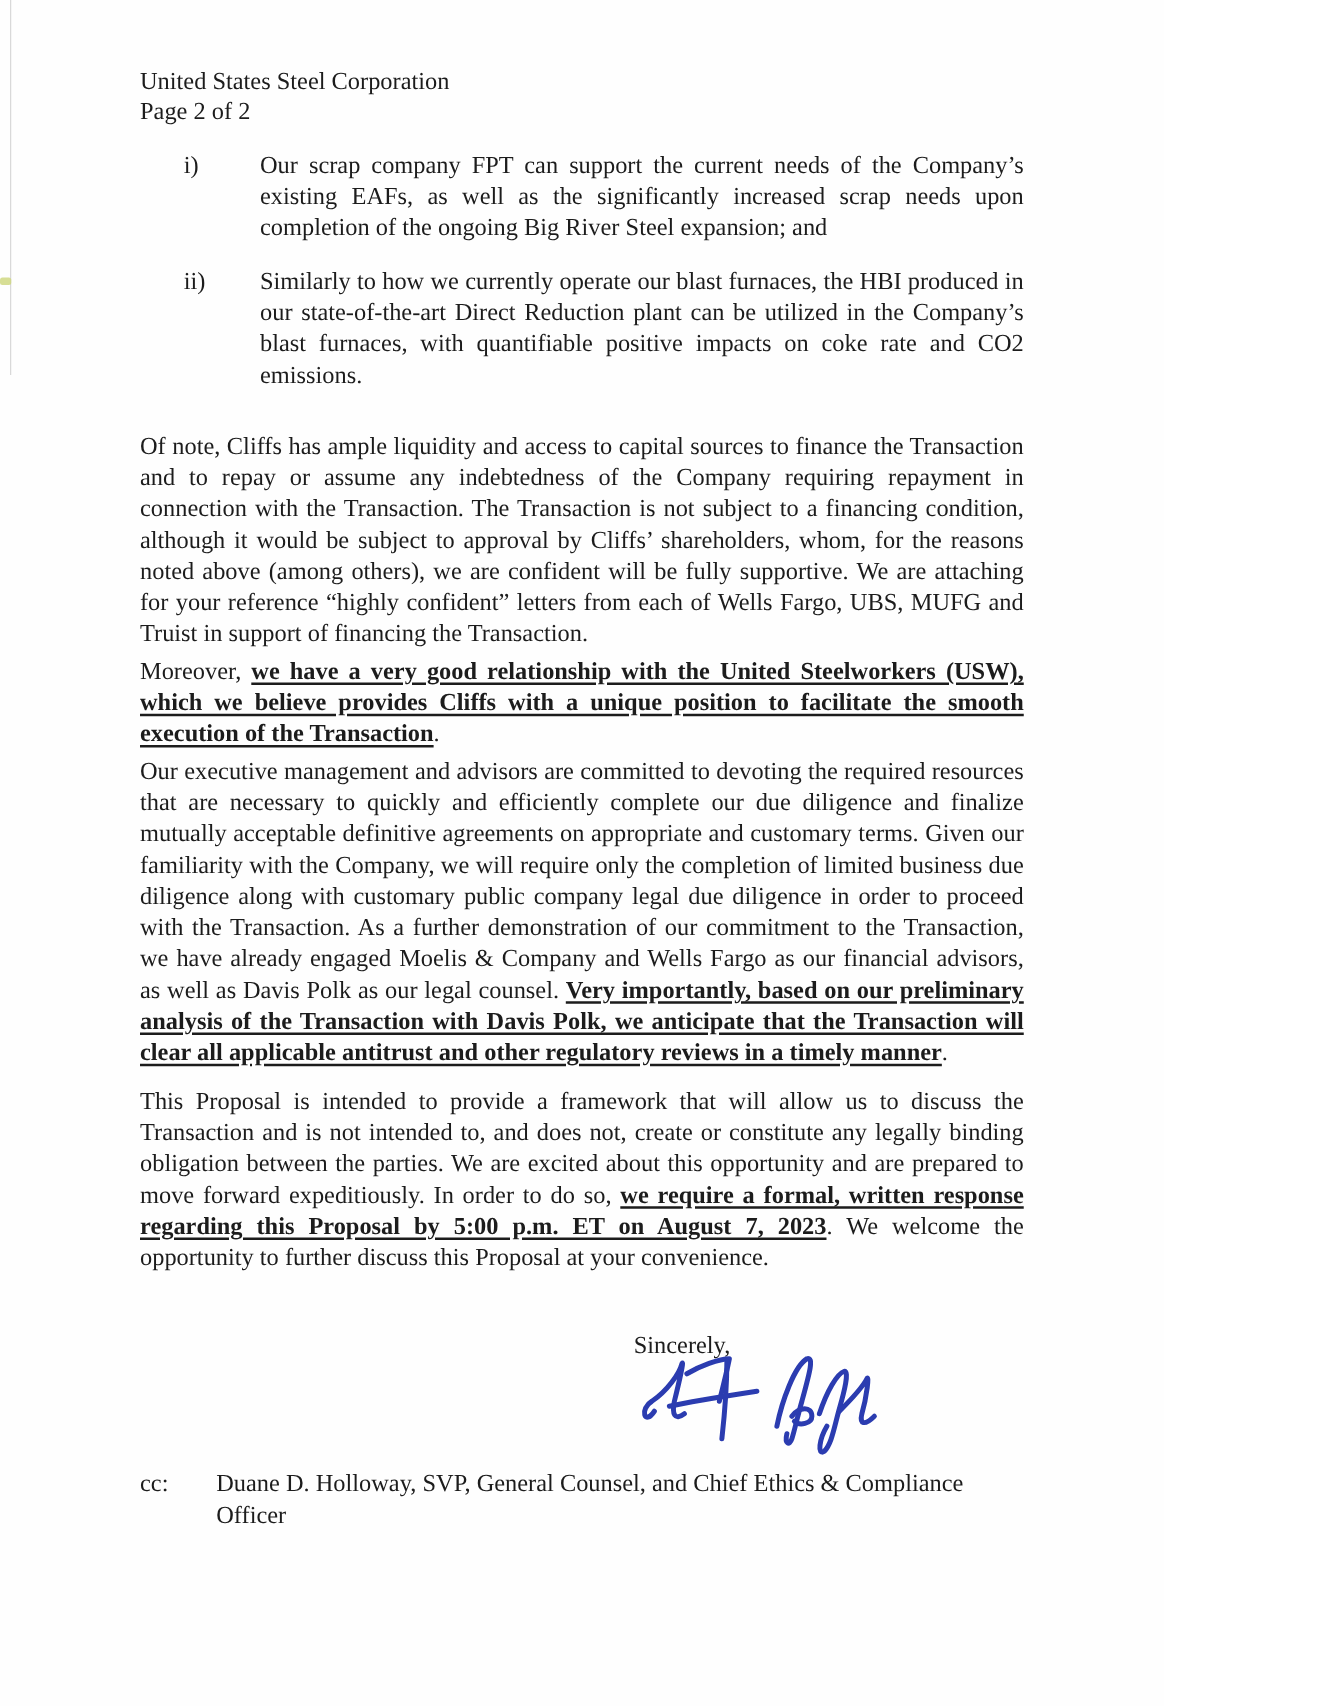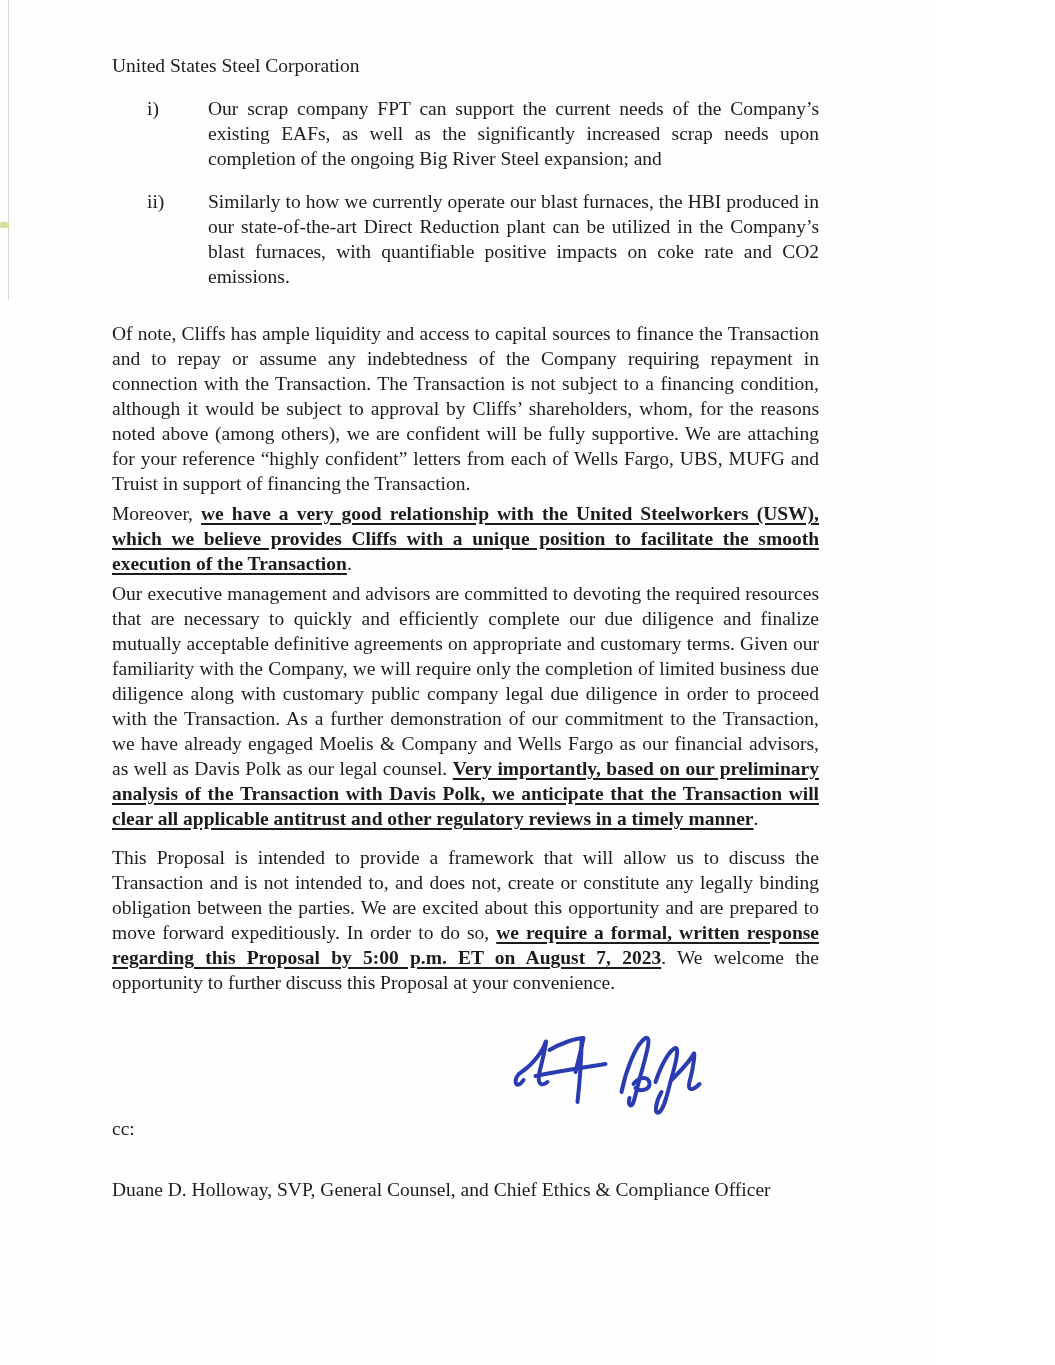--- a/index.html
+++ b/index.html
@@ -57,56 +57,57 @@
     text-decoration: underline;
     text-decoration-thickness: 2.2px;
     text-underline-offset: 3px;
   }
   .sig-block { margin: 45px 0 0 395px; }
   .sig-svg {
     display: block;
     margin: -12px 0 -30px 0;
   }
   .cc-row {
-    margin-top: 28px;
+    margin-top: 38px;
     display: flex;
-    flex-direction: column;
   }
   .cc-label { width: 61px; flex: 0 0 61px; }
 </style>
 </head>
 <body>
 
 <div class="page">
 
   <div class="scan-edge"></div>
   <div class="scan-mark"></div>
 
   <div class="hdr">
     <div>United States Steel Corporation</div>
+    <div>Page 2 of 2</div>
   </div>
 
 
   <div>
     <div class="list-item">
       <span class="marker">i)</span>
       <span>Our scrap company FPT can support the current needs of the Company’s existing EAFs, as well as the significantly increased scrap needs upon completion of the ongoing Big River Steel expansion; and</span>
     </div>
     <div class="list-item">
       <span class="marker">ii)</span>
       <span>Similarly to how we currently operate our blast furnaces, the HBI produced in our state-of-the-art Direct Reduction plant can be utilized in the Company’s blast furnaces, with quantifiable positive impacts on coke rate and CO2 emissions.</span>
     </div>
   </div>
 
   <p class="para first"><span>Of note, Cliffs has ample liquidity and access to capital sources to finance the Transaction and to repay or assume any indebtedness of the Company requiring repayment in connection with the Transaction.  The Transaction is not subject to a financing condition, although it would be subject to approval by Cliffs’ shareholders, whom, for the reasons noted above (among others), we are confident will be fully supportive.  We are attaching for your reference “highly confident” letters from each of Wells Fargo, UBS, MUFG and Truist in support of financing the Transaction.</span></p>
   <p class="para"><span>Moreover, </span><span class="emph">we have a very good relationship with the United Steelworkers (USW), which we believe provides Cliffs with a unique position to facilitate the smooth execution of the Transaction</span><span>.</span></p>
   <p class="para"><span>Our executive management and advisors are committed to devoting the required resources that are necessary to quickly and efficiently complete our due diligence and finalize mutually acceptable definitive agreements on appropriate and customary terms.  Given our familiarity with the Company, we will require only the completion of limited business due diligence along with customary public company legal due diligence in order to proceed with the Transaction.  As a further demonstration of our commitment to the Transaction, we have already engaged Moelis &amp; Company and Wells Fargo as our financial advisors, as well as Davis Polk as our legal counsel.  </span><span class="emph">Very importantly, based on our preliminary analysis of the Transaction with Davis Polk, we anticipate that the Transaction will clear all applicable antitrust and other regulatory reviews in a timely manner</span><span>.</span></p>
   <p class="para last"><span>This Proposal is intended to provide a framework that will allow us to discuss the Transaction and is not intended to, and does not, create or constitute any legally binding obligation between the parties.  We are excited about this opportunity and are prepared to move forward expeditiously.  In order to do so, </span><span class="emph">we require a formal, written response regarding this Proposal by 5:00 p.m. ET on August 7, 2023</span><span>.  We welcome the opportunity to further discuss this Proposal at your convenience.</span></p>
 
   <div class="sig-block">
+    <div>Sincerely,</div>
     <svg class="sig-svg" width="205" height="90" viewBox="0 0 200 90" fill="none" stroke="#2b3cb0" stroke-width="4" stroke-linecap="round" stroke-linejoin="round">
       <path d="M14 52 C6 64 2 50 12 44 C24 36 34 22 36 14 C38 10 34 28 30 44 C28 54 30 60 38 54"></path>
       <path d="M40 22 C50 16 66 10 74 10 C72 20 68 36 66 44"></path>
       <path d="M26 48 C44 44 70 40 96 36"></path>
       <path d="M72 12 C72 30 70 56 68 74"></path>
       <path d="M112 64 C116 44 126 16 136 10 C142 8 138 22 132 44 C128 58 126 68 124 74 C122 80 118 78 120 70"></path>
       <path d="M124 56 C130 48 140 48 140 56 C140 62 130 64 126 60"></path>
       <path d="M146 54 C152 36 160 22 166 20 C170 20 166 36 162 50 C158 64 156 78 150 84 C144 88 146 74 152 64"></path>
       <path d="M162 52 C170 44 180 34 184 26 C186 22 184 40 180 54 C178 62 182 64 190 56"></path>
     </svg>

